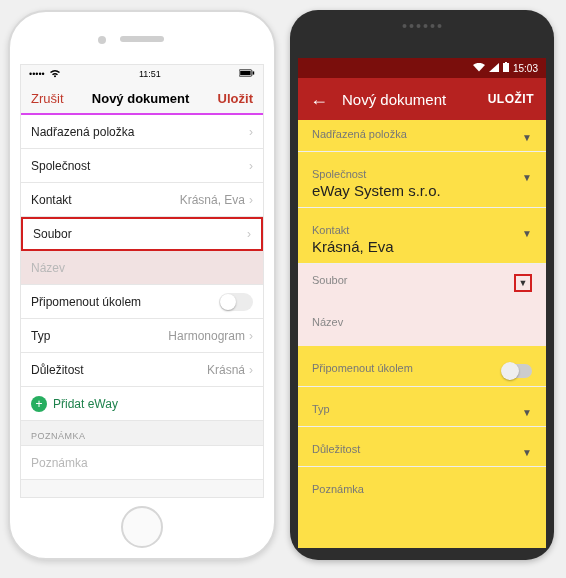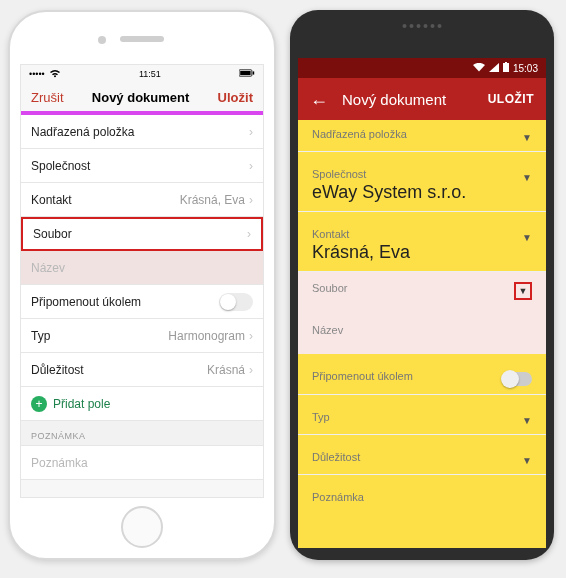--- a/index.html
+++ b/index.html
@@ -45,21 +45,21 @@
   }
   .ios-status {
     height: 18px; display: flex; justify-content: space-between;
     align-items: center; font-size: 9px; padding: 0 8px; color: #000;
     background: #f7f7f7;
   }
   .ios-status .left, .ios-status .right { display: flex; gap: 4px; align-items: center; }
   .ios-nav {
     height: 32px; display: flex; justify-content: space-between;
     align-items: center; padding: 0 10px; font-size: 13px;
-    border-bottom: 4px solid #d946ef; background: #f7f7f7;
+    border-bottom: 2px solid #d946ef; background: #f7f7f7;
   }
   .ios-nav .title { font-weight: 600; color: #000; }
   .ios-nav .nav-btn { color: #c0392b; font-weight: 400; }
   .ios-nav .nav-btn.bold { font-weight: 600; }
 
   .ios-list { background: #fff; }
   .ios-row {
     display: flex; justify-content: space-between; align-items: center;
     height: 34px; padding: 0 10px; font-size: 12px;
     border-bottom: 1px solid #e6e6e6; color: #222;
@@ -125,21 +125,21 @@
   .and-appbar .title { font-size:15px; font-weight:500; }
   .and-appbar .save { font-size:12px; font-weight:600; letter-spacing:.5px; }
   .and-appbar .back { font-size:18px; }
 
   .and-body { overflow-y:auto; height: calc(100% - 62px); }
   .and-field {
     padding: 8px 14px 8px; border-bottom:0; position:relative;
     display:flex; justify-content:space-between; align-items:flex-start;
   }
   .and-field .lbls { font-size:11px; color:#777; }
-  .and-field .lbls .value { font-size:18px; color:#222; margin-top:2px; }
+  .and-field .lbls .value { font-size:15px; color:#222; margin-top:2px; }
   .and-field .drop { color:#555; font-size:10px; margin-top:4px; }
   .and-divider { height:1px; background:#eee; margin:0 0; }
   .and-field.pink { background:#f9e7e6; }
   .and-field.pink .lbls { color:#888; }
   .and-field .dropbox {
     width:18px; height:18px; border:2px solid #d21f1f;
     display:flex; align-items:center; justify-content:center;
     font-size:9px; color:#333;
   }
   .and-switch {
@@ -218,21 +218,21 @@
           <span>Typ</span>
           <span><span class="val">Harmonogram</span><span class="chev">›</span></span>
         </div>
         <div class="ios-row">
           <span>Důležitost</span>
           <span><span class="val">Krásná</span><span class="chev">›</span></span>
         </div>
         <div class="ios-row">
           <span class="ios-add">
             <span class="plus">+</span>
-            <span>Přidat pole</span>
+            <span>Přidat eWay</span>
           </span>
         </div>
         <div class="ios-section">POZNÁMKA</div>
         <div class="ios-row placeholder" style="background:#fff">
           <span>Poznámka</span>
         </div>
       </div>
 
     </div>
     <div class="home"></div>

